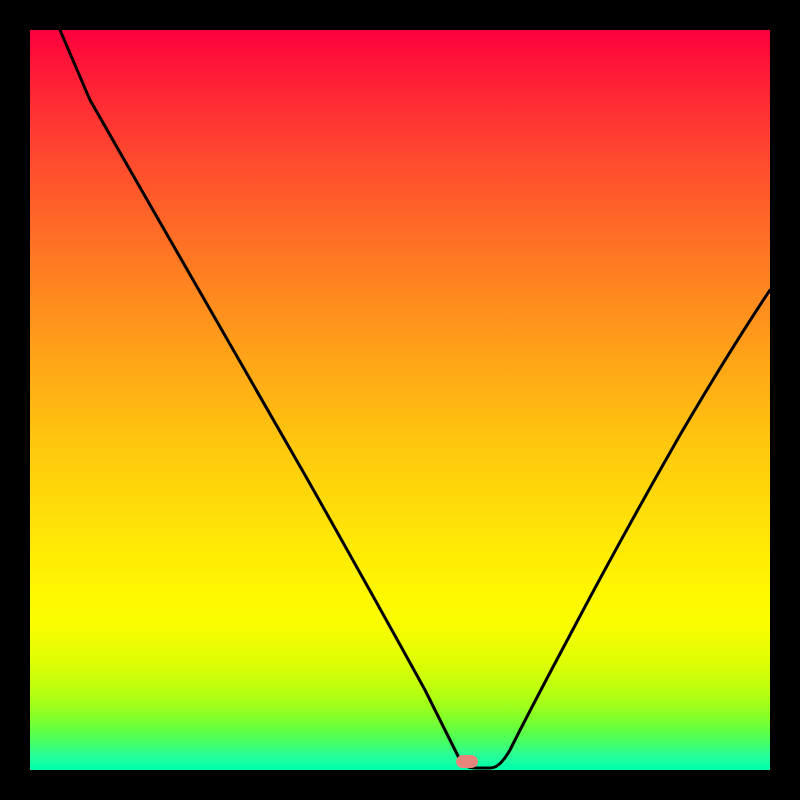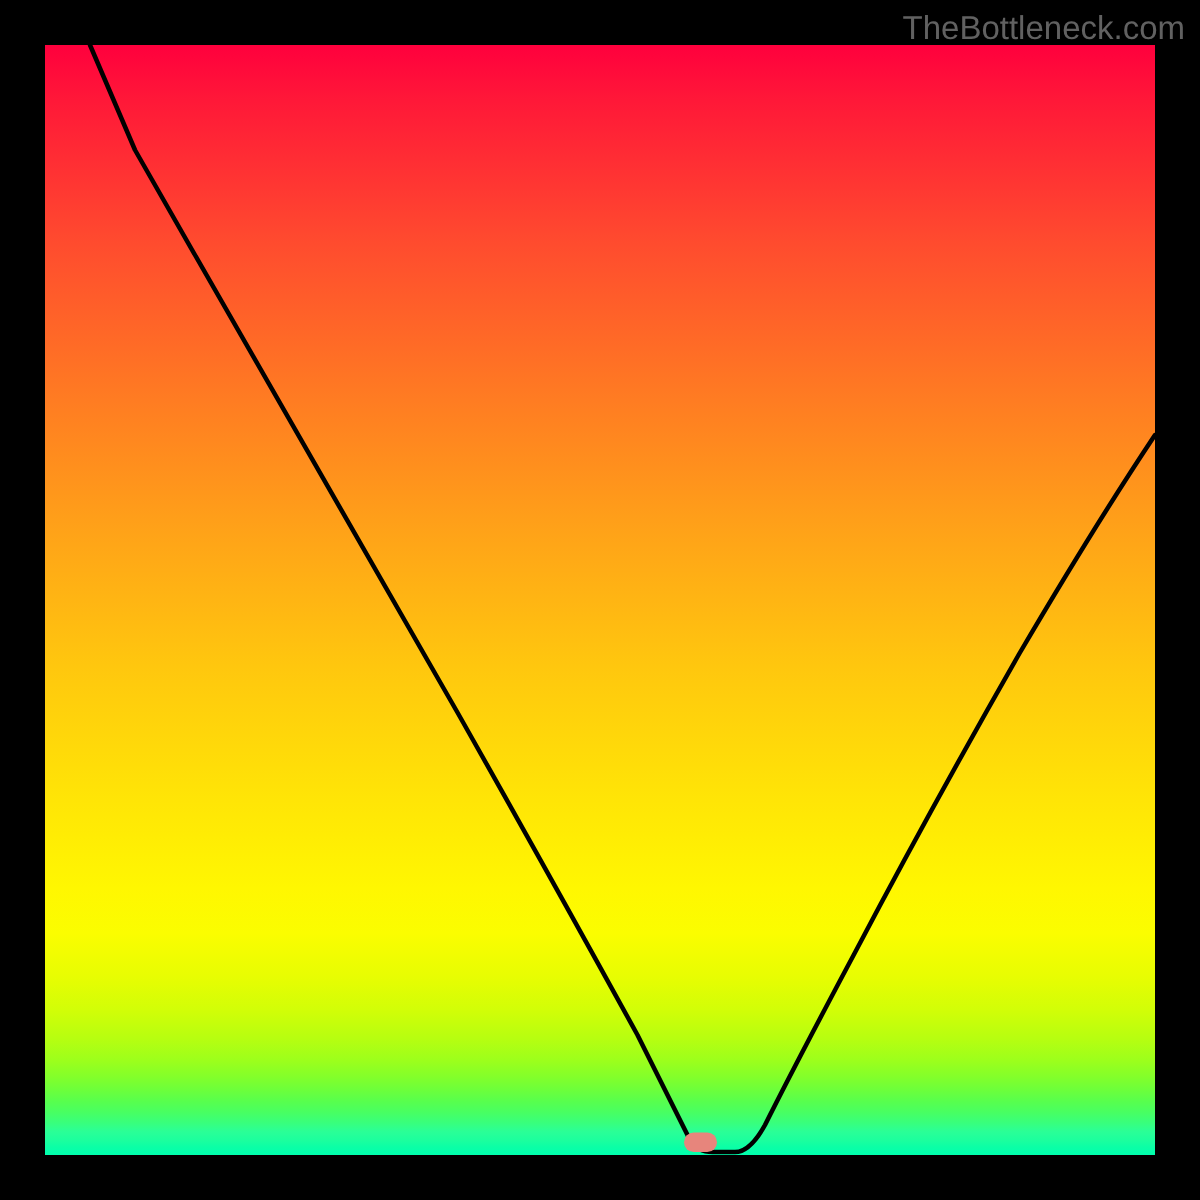--- a/index.html
+++ b/index.html
@@ -73,15 +73,14 @@
 <div class="container">
 
 <div class="gradient-box"></div>
 
 <svg class="curve" viewBox="0 0 740 740" preserveAspectRatio="none">
   <path fill="none" stroke="#000" stroke-width="3" stroke-linecap="round" stroke-linejoin="round" d="M 30 0 L 60 70 L 100 140 Q 235 375 275 445 Q 340 560 395 660 Q 420 710 430 730 Q 435 738 445 738 L 460 738 Q 470 738 480 720 Q 500 680 540 605 Q 590 510 650 405 Q 700 320 740 260"></path>
 </svg>
 
 <div class="marker" style="left: 455.6px; top: 755.12px;"></div>
 
-<div class="watermark">TheBottleneck.com</div>
 
 </div>
 
 </body></html>

